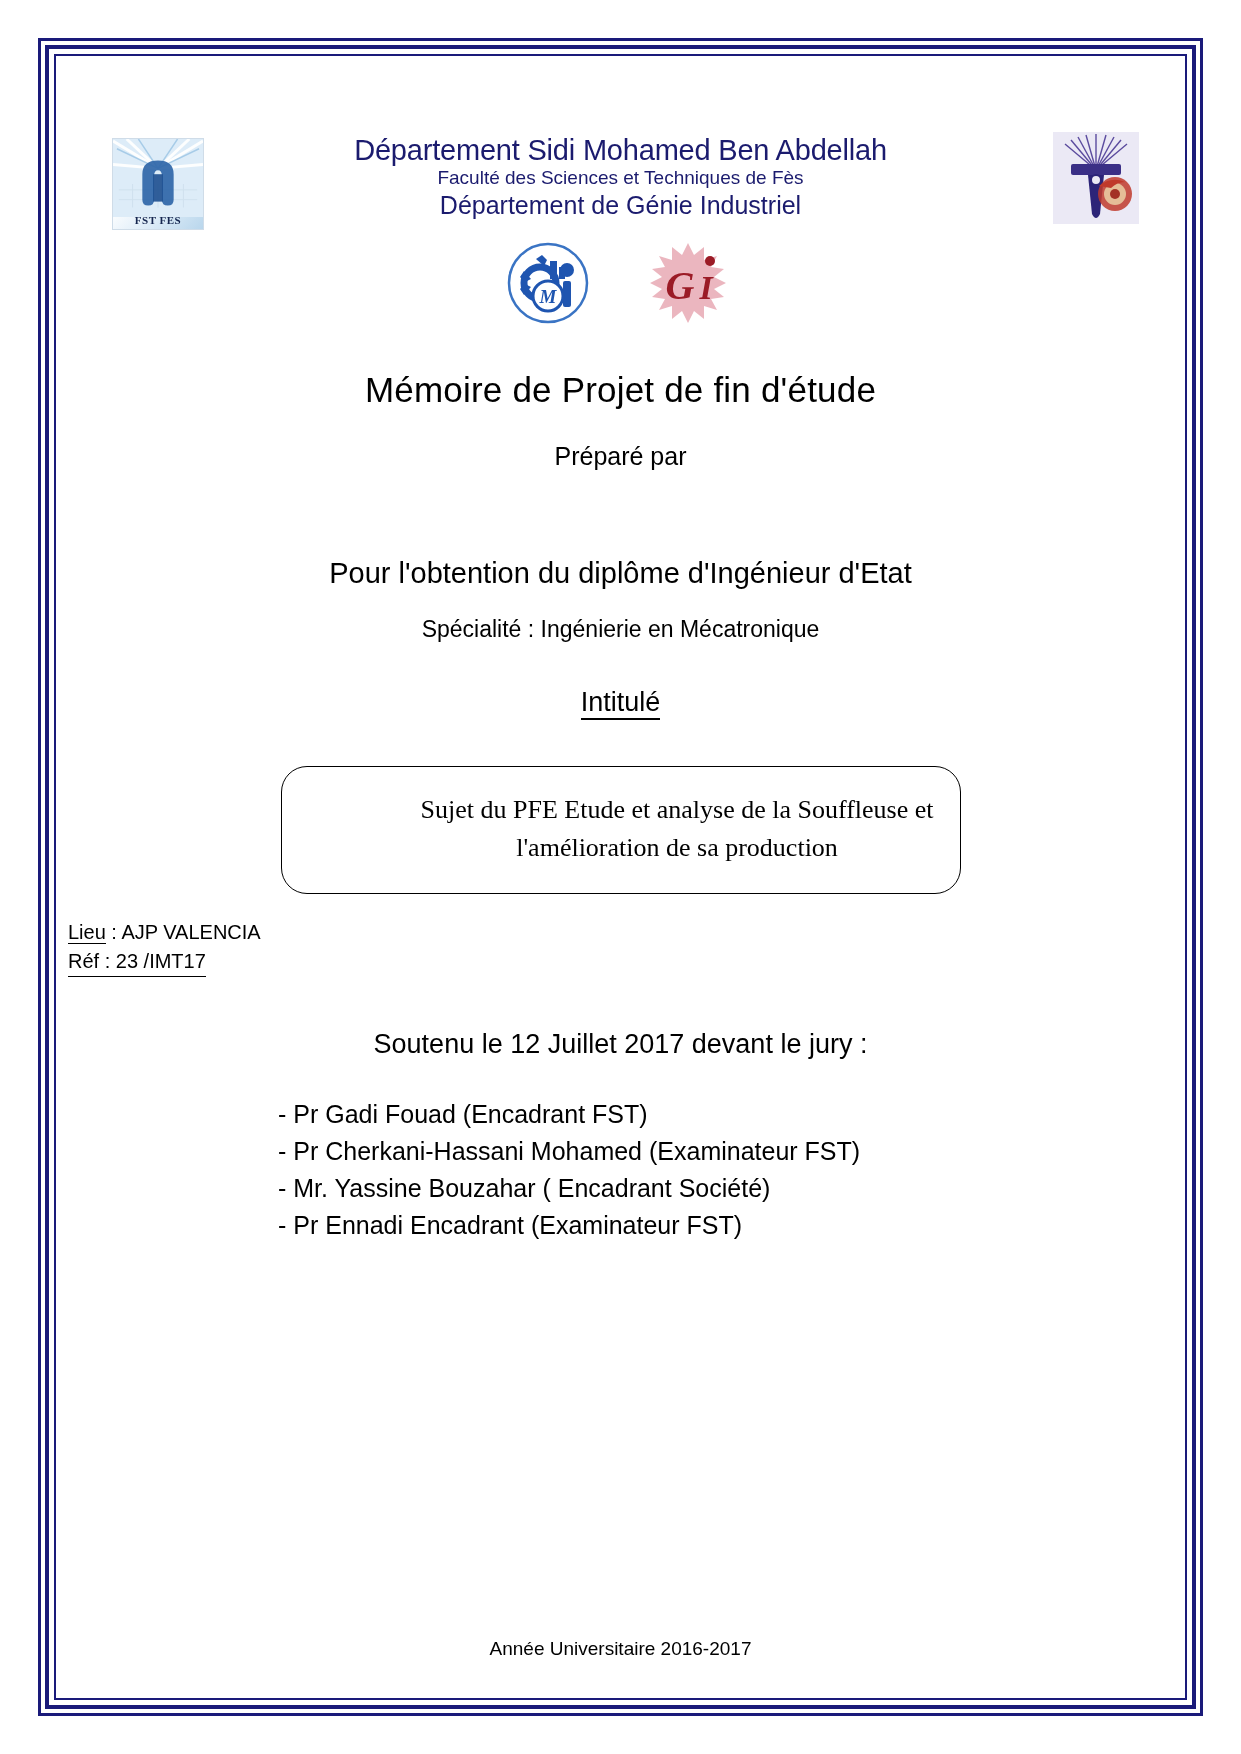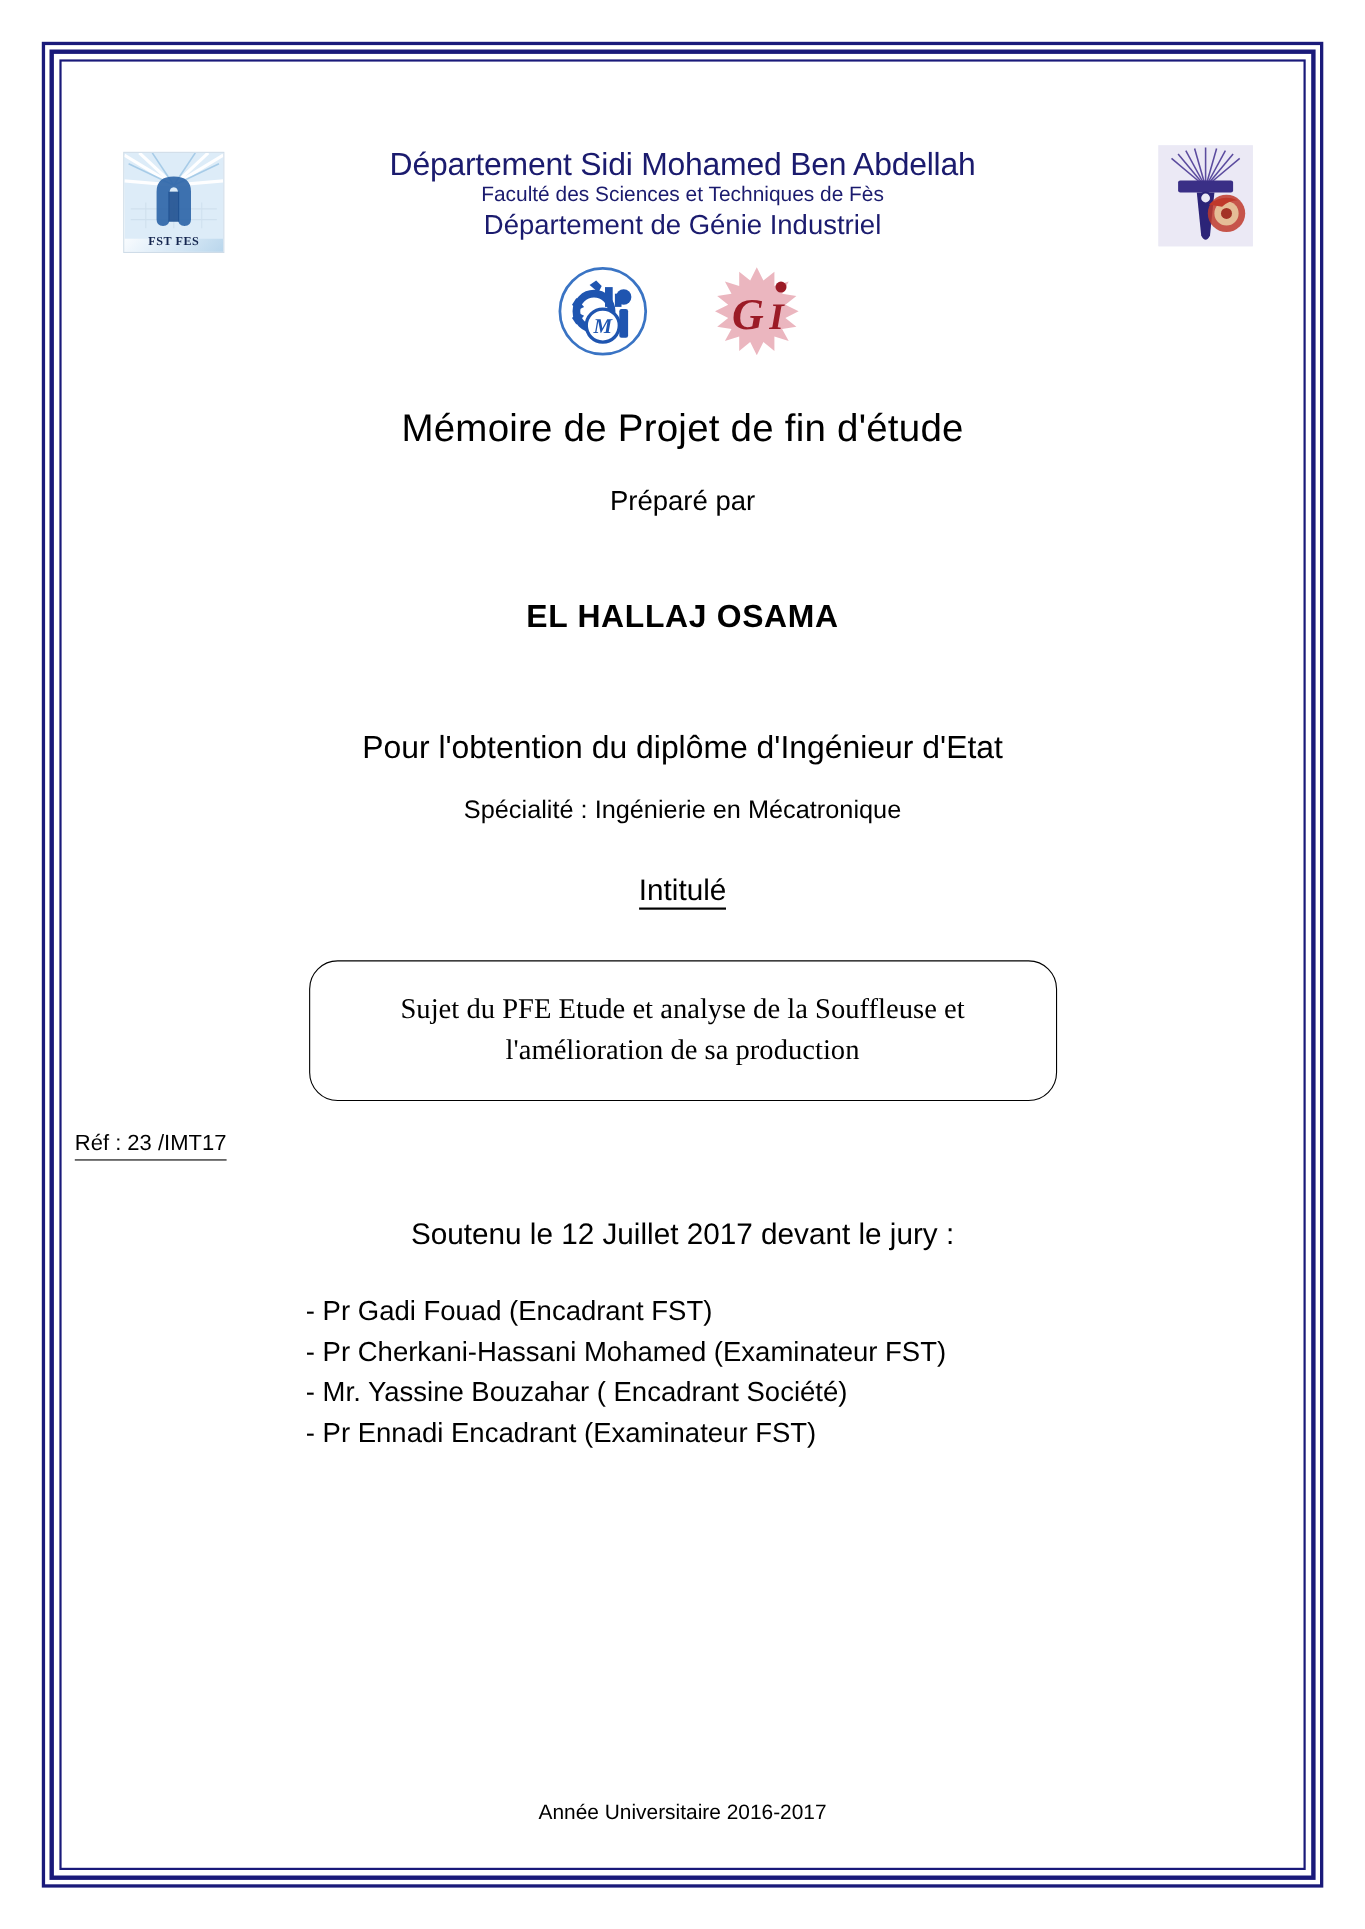--- a/index.html
+++ b/index.html
@@ -182,21 +182,21 @@
   
   .subject-box {
     margin: 48px auto 0 auto;
     width: 680px;
     min-height: 128px;
     border: 1.6px solid #000;
     border-radius: 26px;
     box-sizing: border-box;
     display: flex;
     align-items: flex-start;
-    justify-content: center;
+    justify-content: flex-end;
     padding: 24px 26px 0 26px;
   }
   .subject-text {
     font-family: "Liberation Serif", serif;
     font-size: 26px;
     line-height: 1.45;
     text-align: center;
   }
 
   
@@ -335,36 +335,36 @@
           <path d="M48 2 L54 14 L64 6 L64 19 L77 15 L71 26 L84 28 L74 36 L86 42 L74 48 L84 56 L71 58 L77 69 L64 65 L64 78 L54 70 L48 82 L42 70 L32 78 L32 65 L19 69 L25 58 L12 56 L22 48 L10 42 L22 36 L12 28 L25 26 L19 15 L32 19 L32 6 L42 14 Z" fill="#e8a9b4" opacity="0.85"></path>
           <text x="40" y="58" text-anchor="middle" font-family="Liberation Serif, serif" font-style="italic" font-weight="bold" font-size="40" fill="#9b1b26">G</text>
           <text x="66" y="58" text-anchor="middle" font-family="Liberation Serif, serif" font-style="italic" font-weight="bold" font-size="34" fill="#9b1b26">I</text>
           <circle cx="70" cy="20" r="5" fill="#9b1b26"></circle>
         </svg>
       </div>
     </div>
 
     <div class="memoire">Mémoire de Projet de fin d'étude</div>
     <div class="prepare">Préparé par</div>
-    <div class="author">EL HALLAJ OSAMA</div>
     <div class="diplome">Pour l'obtention du diplôme d'Ingénieur d'Etat</div>
     <div class="specialite">Spécialité : Ingénierie en Mécatronique</div>
 
     <div class="intitule">
       <span>Intitulé</span>
     </div>
 
     <div class="subject-box">
       <div class="subject-text">
         <span>Sujet du PFE Etude et analyse de la Souffleuse et</span><br>
         <span>l'amélioration de sa production</span>
       </div>
     </div>
 
     <div class="lieuref">
+      <div><span class="u-word">Lieu</span><span> : AJP VALENCIA</span></div>
       <div><span class="ref-line">Réf :    23  /IMT17</span></div>
     </div>
 
     <div class="soutenu">Soutenu le 12 Juillet 2017 devant le jury :</div>
 
     <ul class="jury-list">
       <li>- Pr Gadi Fouad (Encadrant FST)</li>
       <li>- Pr Cherkani-Hassani Mohamed (Examinateur FST)</li>
       <li>- Mr. Yassine Bouzahar ( Encadrant Société)</li>
       <li>- Pr Ennadi Encadrant (Examinateur FST)</li>

